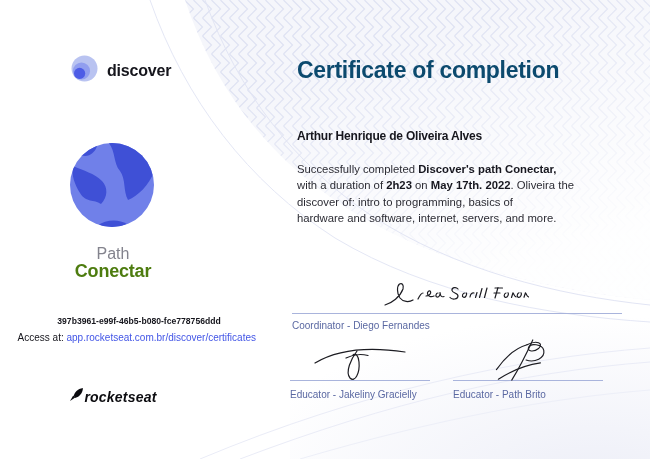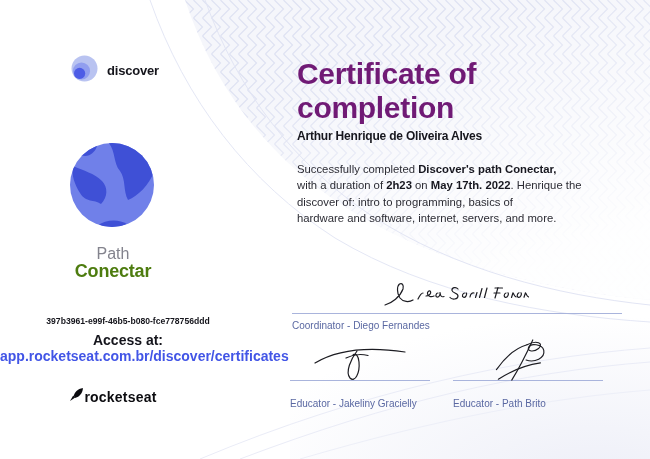--- a/index.html
+++ b/index.html
@@ -6,45 +6,45 @@
   .cert{
     position:relative;width:650px;height:459px;background:#ffffff;overflow:hidden;
     font-family:"Liberation Sans", sans-serif;color:#17171f;
   }
   .bg{position:absolute;left:0;top:0;z-index:0;pointer-events:none;}
   .layer{position:relative;z-index:1;width:100%;height:100%;}
 
   
   .left-col{position:absolute;left:0;top:0;width:256px;height:100%;}
   .brand{position:absolute;left:71px;top:55px;display:flex;align-items:center;gap:9px;}
-  .brand-text{font-size:13px;font-weight:bold;color:#15151c;letter-spacing:-.2px;}
+  .brand-text{font-size:16px;font-weight:bold;color:#15151c;letter-spacing:-.2px;}
   .globe-wrap{position:absolute;left:68px;top:141px;width:88px;height:88px;}
   .path-label{position:absolute;left:0;top:245px;width:226px;text-align:center;font-size:16px;color:#83838d;}
   .path-name{position:absolute;left:0;top:261px;width:226px;text-align:center;font-size:18px;font-weight:bold;color:#4d7c0f;letter-spacing:-.2px;}
-  .code{position:absolute;left:0;top:316px;width:256px;text-align:center;font-size:8.6px;font-weight:bold;color:#15151c;}
-  .access{position:absolute;left:0;top:332px;width:256px;text-align:center;font-size:14px;font-weight:bold;color:#15151c;}
+  .code{position:absolute;left:0;top:316px;width:256px;text-align:center;font-size:8.6px;font-weight:bold;color:#15151c;padding-left:11px;}
+  .access{position:absolute;left:0;top:332px;width:256px;text-align:right;font-size:10px;font-weight:normal;color:#15151c;}
   .access .url{color:#4255e6;cursor:pointer;}
-  .footer-brand{position:absolute;left:0;top:387px;width:226px;display:flex;justify-content:center;align-items:center;}
+  .footer-brand{position:absolute;left:0;top:387px;width:226px;display:flex;justify-content:center;align-items:center;font-style:italic;}
   .footer-brand .fb-text{font-size:14px;font-weight:bold;color:#0b0b0f;letter-spacing:.2px;}
 
   
   .right-col{position:absolute;left:296px;top:0;width:327px;height:100%;}
-  .title{position:absolute;left:1px;top:57px;margin:0;font-size:30px;font-weight:bold;color:#701a75;letter-spacing:-.3px;}
+  .title{position:absolute;left:1px;top:57px;margin:0;font-size:23px;font-weight:bold;color:#0c4a6e;letter-spacing:-.3px;}
   .recipient{position:absolute;left:1px;top:129px;margin:0;font-size:12px;font-weight:bold;color:#16161d;letter-spacing:-.2px;}
   .body-text{position:absolute;left:1px;top:161px;margin:0;width:322px;font-size:11.3px;line-height:16.3px;color:#2c2c34;}
   .body-text b{color:#17171f;}
 
   .sig-label{font-size:10px;color:#5a68a2;text-align:left;}
   .sig-line{height:1px;background:#a9b4dc;}
   .sig-coordinator{position:absolute;left:-4px;top:280px;width:330px;}
   .sig-coordinator .sig-svg{display:block;margin:0 auto 3px auto;}
   .sig-coordinator .sig-label{margin-top:6px;}
   .sig-edu{position:absolute;top:339px;}
   .sig-edu .sig-svg{display:block;margin:0 auto -3px auto;}
-  .sig-edu .sig-label{margin-top:17px;}
+  .sig-edu .sig-label{margin-top:8px;}
   .sig-edu-left{left:-6px;width:140px;}
   .sig-edu-right{left:157px;width:150px;}
 
   svg .stroke-sig{fill:none;stroke:#1c1c22;stroke-width:1.2;stroke-linecap:round;stroke-linejoin:round;}
 </style>
 </head>
 <body>
 
 <div class="cert">
 
@@ -127,21 +127,21 @@
       </div>
     </div>
 
     <div class="right-col">
 
       <h1 class="title">Certificate of completion</h1>
 
       <h2 class="recipient">Arthur Henrique de Oliveira Alves</h2>
 
       <p class="body-text"><span>Successfully completed </span><b>Discover's path Conectar,</b><br>
-        <span>with a duration of </span><b>2h23</b><span> on </span><b>May 17th. 2022</b><span>. Henrique the</span><br>
+        <span>with a duration of </span><b>2h23</b><span> on </span><b>May 17th. 2022</b><span>. Oliveira the</span><br>
         <span>discover of: intro to programming, basics of</span><br>
         <span>hardware and software, internet, servers, and more.</span></p>
 
       <div class="sig-coordinator">
         <svg class="sig-svg" width="150" height="30" viewBox="0 0 150 30">
           <path class="stroke-sig" d="M3,25 C10,23 18,17 21,9 C22,5 20,2.5 17.5,4 C15,6 14.5,13 18,18 C21,22 27,22.5 31,20"></path>
           <path class="stroke-sig" d="M36,19 C38,15 40,13 41,13 M44,16 C47,16 49.5,13.5 48.5,11.5 C47.5,10 45,11.5 45.5,14 C46,16.5 49,17.5 52,16 M56,13 C54,13 53,16.5 55,17 C57,17.5 58.5,14.5 58,12.5 C58.5,15.5 59,17.5 62,16.5"></path>
           <path class="stroke-sig" d="M76,9 C74,6.5 69.5,7.5 70,10.5 C70.5,13.5 76,12.5 76,16 C76,19.5 70,20 68,17.5 M83,13 C80.5,13 79.5,16.5 81.5,17.2 C83.5,17.8 85,15 84.5,13 M88,17 C88.5,14 90,12.5 92,13 M95,12.5 L93.5,17.5 M100,8.5 L97.5,17.5 M105,8 L102.5,17.5"></path>
           <path class="stroke-sig" d="M116,7.5 L113,18 M112,13 L118,13 M113,8 L120.5,8 M124,13 C122,13.5 121.5,17 123.5,17.3 C125.5,17.6 127,14.5 126,12.8 M129.5,17.5 L131,12.8 C132.5,14.5 132,16.5 134,16.8 M137,12.8 C135,13.5 134.5,17 136.5,17.3 C138.5,17.6 140,14.5 139,12.8 M142,17.3 L143.5,12.8 C145,14.5 144.5,16.5 146.5,16.8"></path>
         </svg>

